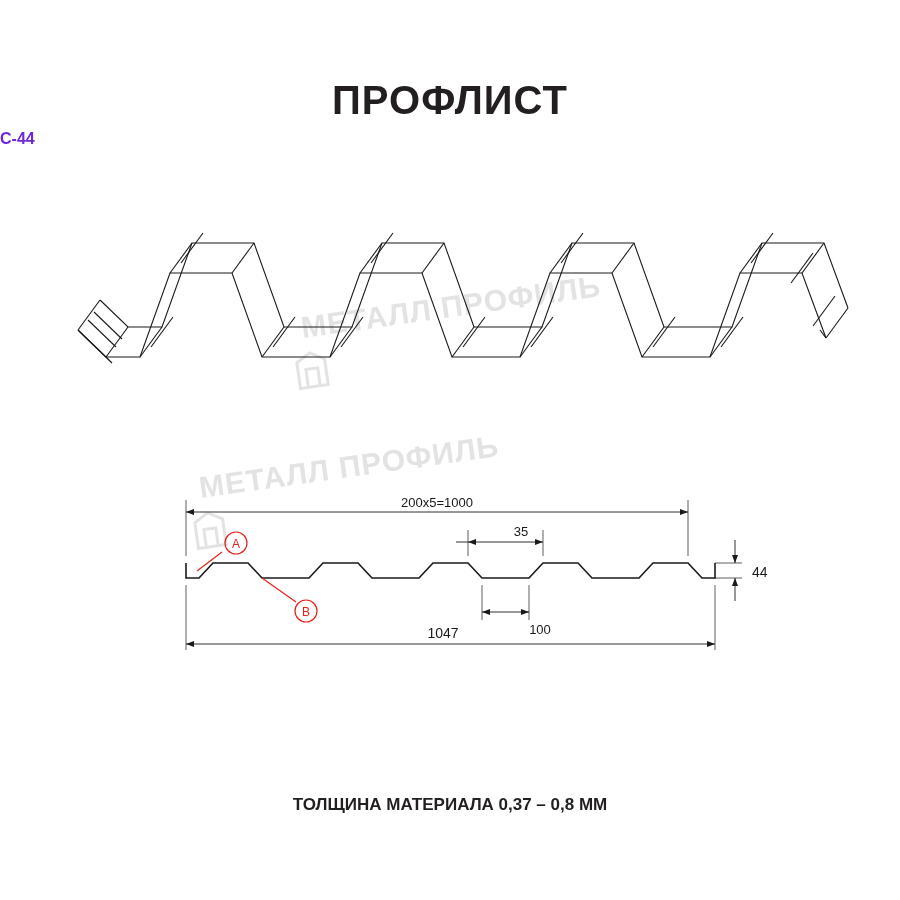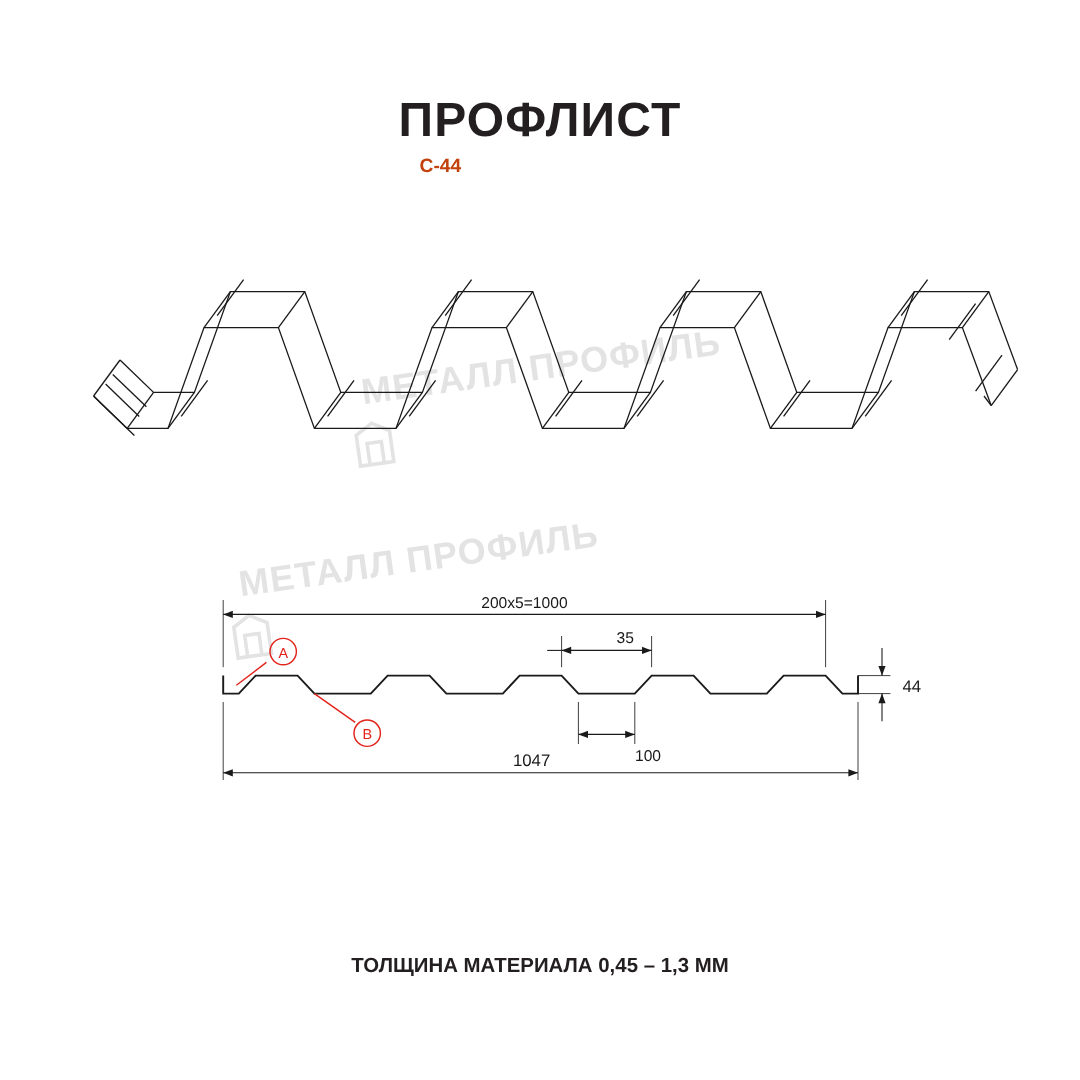--- a/index.html
+++ b/index.html
@@ -27,24 +27,23 @@
     font-size: 40px;
     font-weight: bold;
     letter-spacing: 1px;
     color: #231f20;
   }
   .subtitle {
     position: absolute;
     top: 130px;
     left: 0;
     width: 734px;
-    text-align: center;
     font-size: 16px;
     font-weight: bold;
-    color: #c2410c;
+    color: #6d28d9;
   }
   .footnote {
     position: absolute;
     top: 795px;
     left: 0;
     width: 900px;
     text-align: center;
     font-size: 17px;
     font-weight: bold;
     color: #231f20;
@@ -268,15 +267,15 @@
       <text x="437" y="507" text-anchor="middle" font-family="Liberation Sans, sans-serif" font-size="13" fill="#1a1a1a" stroke="none">200х5=1000</text>
       <text x="521" y="536" text-anchor="middle" font-family="Liberation Sans, sans-serif" font-size="13" fill="#1a1a1a" stroke="none">35</text>
       <text x="540" y="634" text-anchor="middle" font-family="Liberation Sans, sans-serif" font-size="13" fill="#1a1a1a" stroke="none">100</text>
       <text x="443" y="638" text-anchor="middle" font-family="Liberation Sans, sans-serif" font-size="14" fill="#1a1a1a" stroke="none">1047</text>
       <text x="752" y="577" text-anchor="start" font-family="Liberation Sans, sans-serif" font-size="14" fill="#1a1a1a" stroke="none">44</text>
       <text x="236" y="548" text-anchor="middle" font-family="Liberation Sans, sans-serif" font-size="12" fill="#e2231a" stroke="none">A</text>
       <text x="306" y="616" text-anchor="middle" font-family="Liberation Sans, sans-serif" font-size="12" fill="#e2231a" stroke="none">B</text>
     </g>
   </svg>
 
-  <div class="footnote">ТОЛЩИНА МАТЕРИАЛА 0,45 – 1,3 ММ</div>
+  <div class="footnote">ТОЛЩИНА МАТЕРИАЛА 0,37 – 0,8 ММ</div>
 
 </div>
 
 </body></html>

